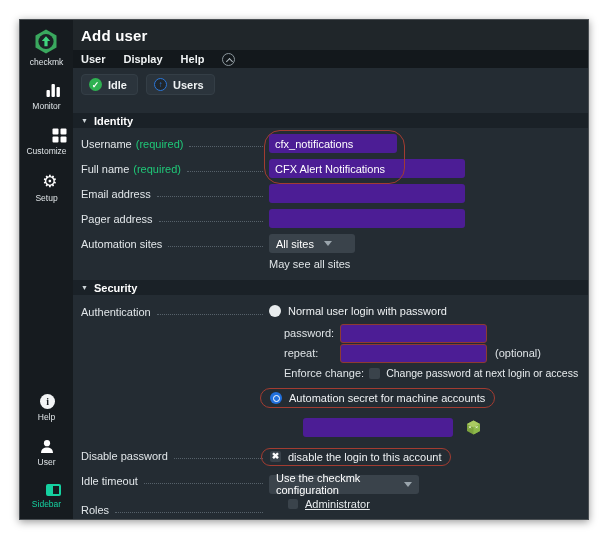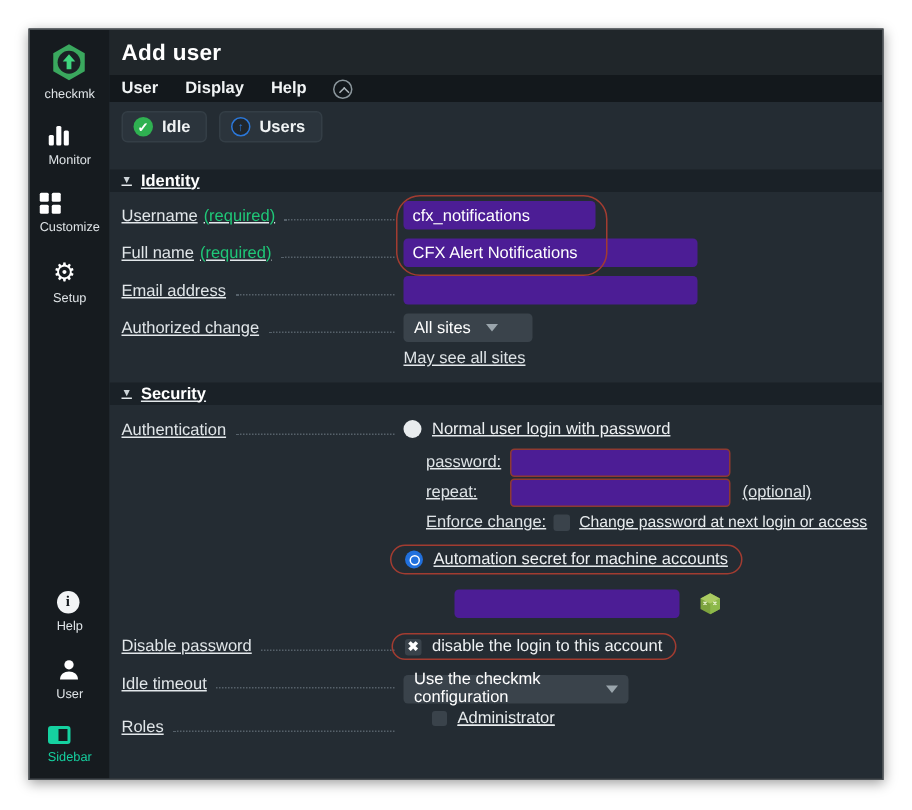--- a/index.html
+++ b/index.html
@@ -10,21 +10,21 @@
     border:1px solid #4a4f53; box-shadow:0 2px 8px rgba(0,0,0,.4);
     background:#242c33; color:#e3e8eb;
   }
   
   .sidebar {
     width:53px; background:#161b1f; display:flex; flex-direction:column;
     align-items:center; padding:9px 0 10px; flex:none;
   }
   .logo-wrap { display:flex; flex-direction:column; align-items:center; margin-bottom:16px; }
   .logo-label { font-size:8.5px; color:#dfe4e7; margin-top:3px; }
-  .side-item { display:flex; flex-direction:column; align-items:flex-start; margin-bottom:17px; cursor:pointer; }
+  .side-item { display:flex; flex-direction:column; align-items:flex-end; margin-bottom:17px; cursor:pointer; }
   .side-item .lbl { font-size:8.5px; color:#dfe4e7; margin-top:3px; }
   .side-spacer { margin-top:auto; }
   .gear-glyph { font-size:17px; color:#ffffff; line-height:17px; }
   .help-circle { width:15px; height:15px; border-radius:50%; background:#f2f4f5; color:#161b1f;
     font-size:10px; font-weight:bold; font-family:"Liberation Serif", serif;
     display:flex; align-items:center; justify-content:center; }
   .sidebar-rect { width:15px; height:12px; border:2px solid #15d1a0; border-radius:2px; position:relative; }
   .sidebar-rect::after { content:""; position:absolute; left:0; top:0; bottom:0; width:5px; background:#15d1a0; }
   .green-lbl { color:#15d1a0 !important; }
   
@@ -41,21 +41,21 @@
   .content { flex:1; background:#242c33; overflow:hidden; position:relative; }
   
   .actionbar { display:flex; gap:8px; padding:6px 8px 5px; }
   .act-btn { display:inline-flex; align-items:center; gap:6px; background:#2b343c; border:1px solid #343e46;
     border-radius:4px; padding:3px 10px 3px 7px; font-size:11px; font-weight:bold; color:#f0f3f4; cursor:pointer; }
   .icon-circle { width:13px; height:13px; border-radius:50%; display:inline-flex; align-items:center;
     justify-content:center; font-size:9px; font-weight:bold; color:#fff; }
   .save-circle { background:#2fb151; }
   .users-circle { background:#20262b; border:1.5px solid #2b77d8; color:#2b77d8; width:13px; height:13px; font-size:8px; }
   
-  .section { position:relative;text-decoration:underline; }
+  .section { position:relative; }
   .section-hdr { background:#1a2127; height:15px; display:flex; align-items:center; gap:6px;
     padding-left:8px; margin-top:13px; cursor:pointer; }
   .sec-arrow { font-size:7px; color:#cdd4d8; }
   .sec-title { font-size:11px; font-weight:bold; color:#ffffff; }
   .rows { padding:3px 8px 4px; }
   .row { display:flex; align-items:center; min-height:25px; }
   .row.top { align-items:flex-start; }
   .label-cell { width:188px; flex:none; display:flex; align-items:center; height:25px; }
   .f-label { font-size:11px; color:#e1e6e9; white-space:nowrap; }
   .req { color:#1fc878; margin-left:4px; }
@@ -201,21 +201,30 @@
             <div class="label-cell">
               <span class="f-label">Email address</span>
               <span class="dots"></span>
             </div>
             <div class="value-cell">
               <input class="txt" style="width: 196px;" type="text">
             </div>
           </div>
           <div class="row">
             <div class="label-cell">
-              <span class="f-label">Authorized change</span>
+              <span class="f-label">Pager address</span>
+              <span class="dots"></span>
+            </div>
+            <div class="value-cell">
+              <input class="txt" style="width: 196px;" type="text">
+            </div>
+          </div>
+          <div class="row">
+            <div class="label-cell">
+              <span class="f-label">Automation sites</span>
               <span class="dots"></span>
             </div>
             <div class="value-cell">
               <div class="select" style="width:86px">
                 <span>All sites</span>
                 <span class="caret"></span>
               </div>
             </div>
           </div>
         </div>

